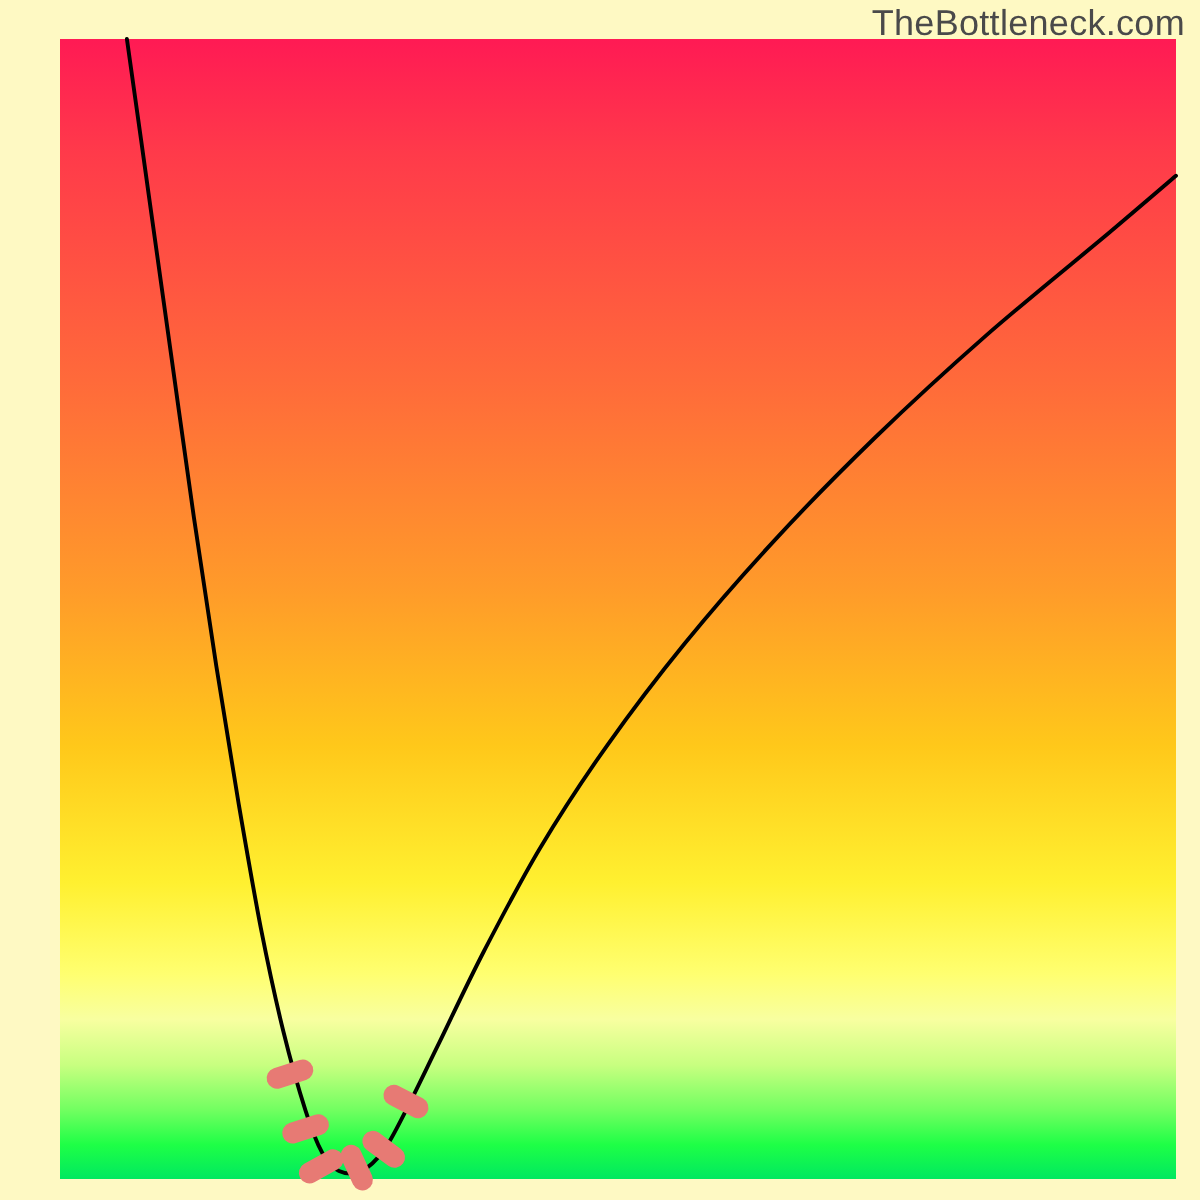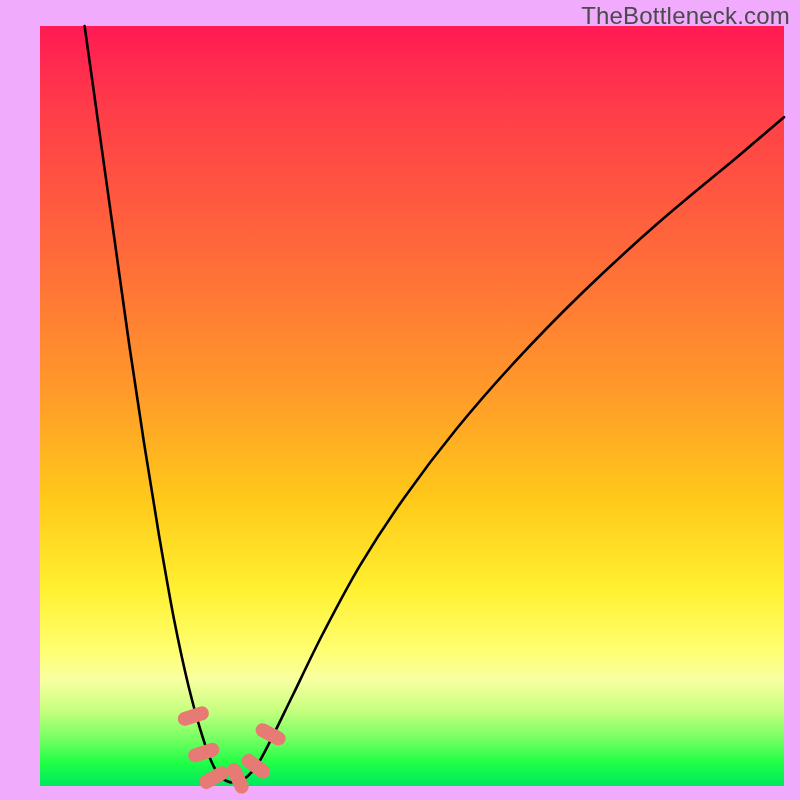--- a/index.html
+++ b/index.html
@@ -10,21 +10,21 @@
     background: #000;
     overflow: hidden;
     font-family: Arial, Helvetica, sans-serif;
   }
   .frame {
     position: absolute;
     left: 0;
     top: 0;
     width: 800px;
     height: 800px;
-    background: #f0abfc;
+    background: #fef9c3;
   }
   .plot-bg {
     position: absolute;
     left: 40px;
     top: 26px;
     width: 744px;
     height: 760px;
     
     background: linear-gradient(
       to bottom,

